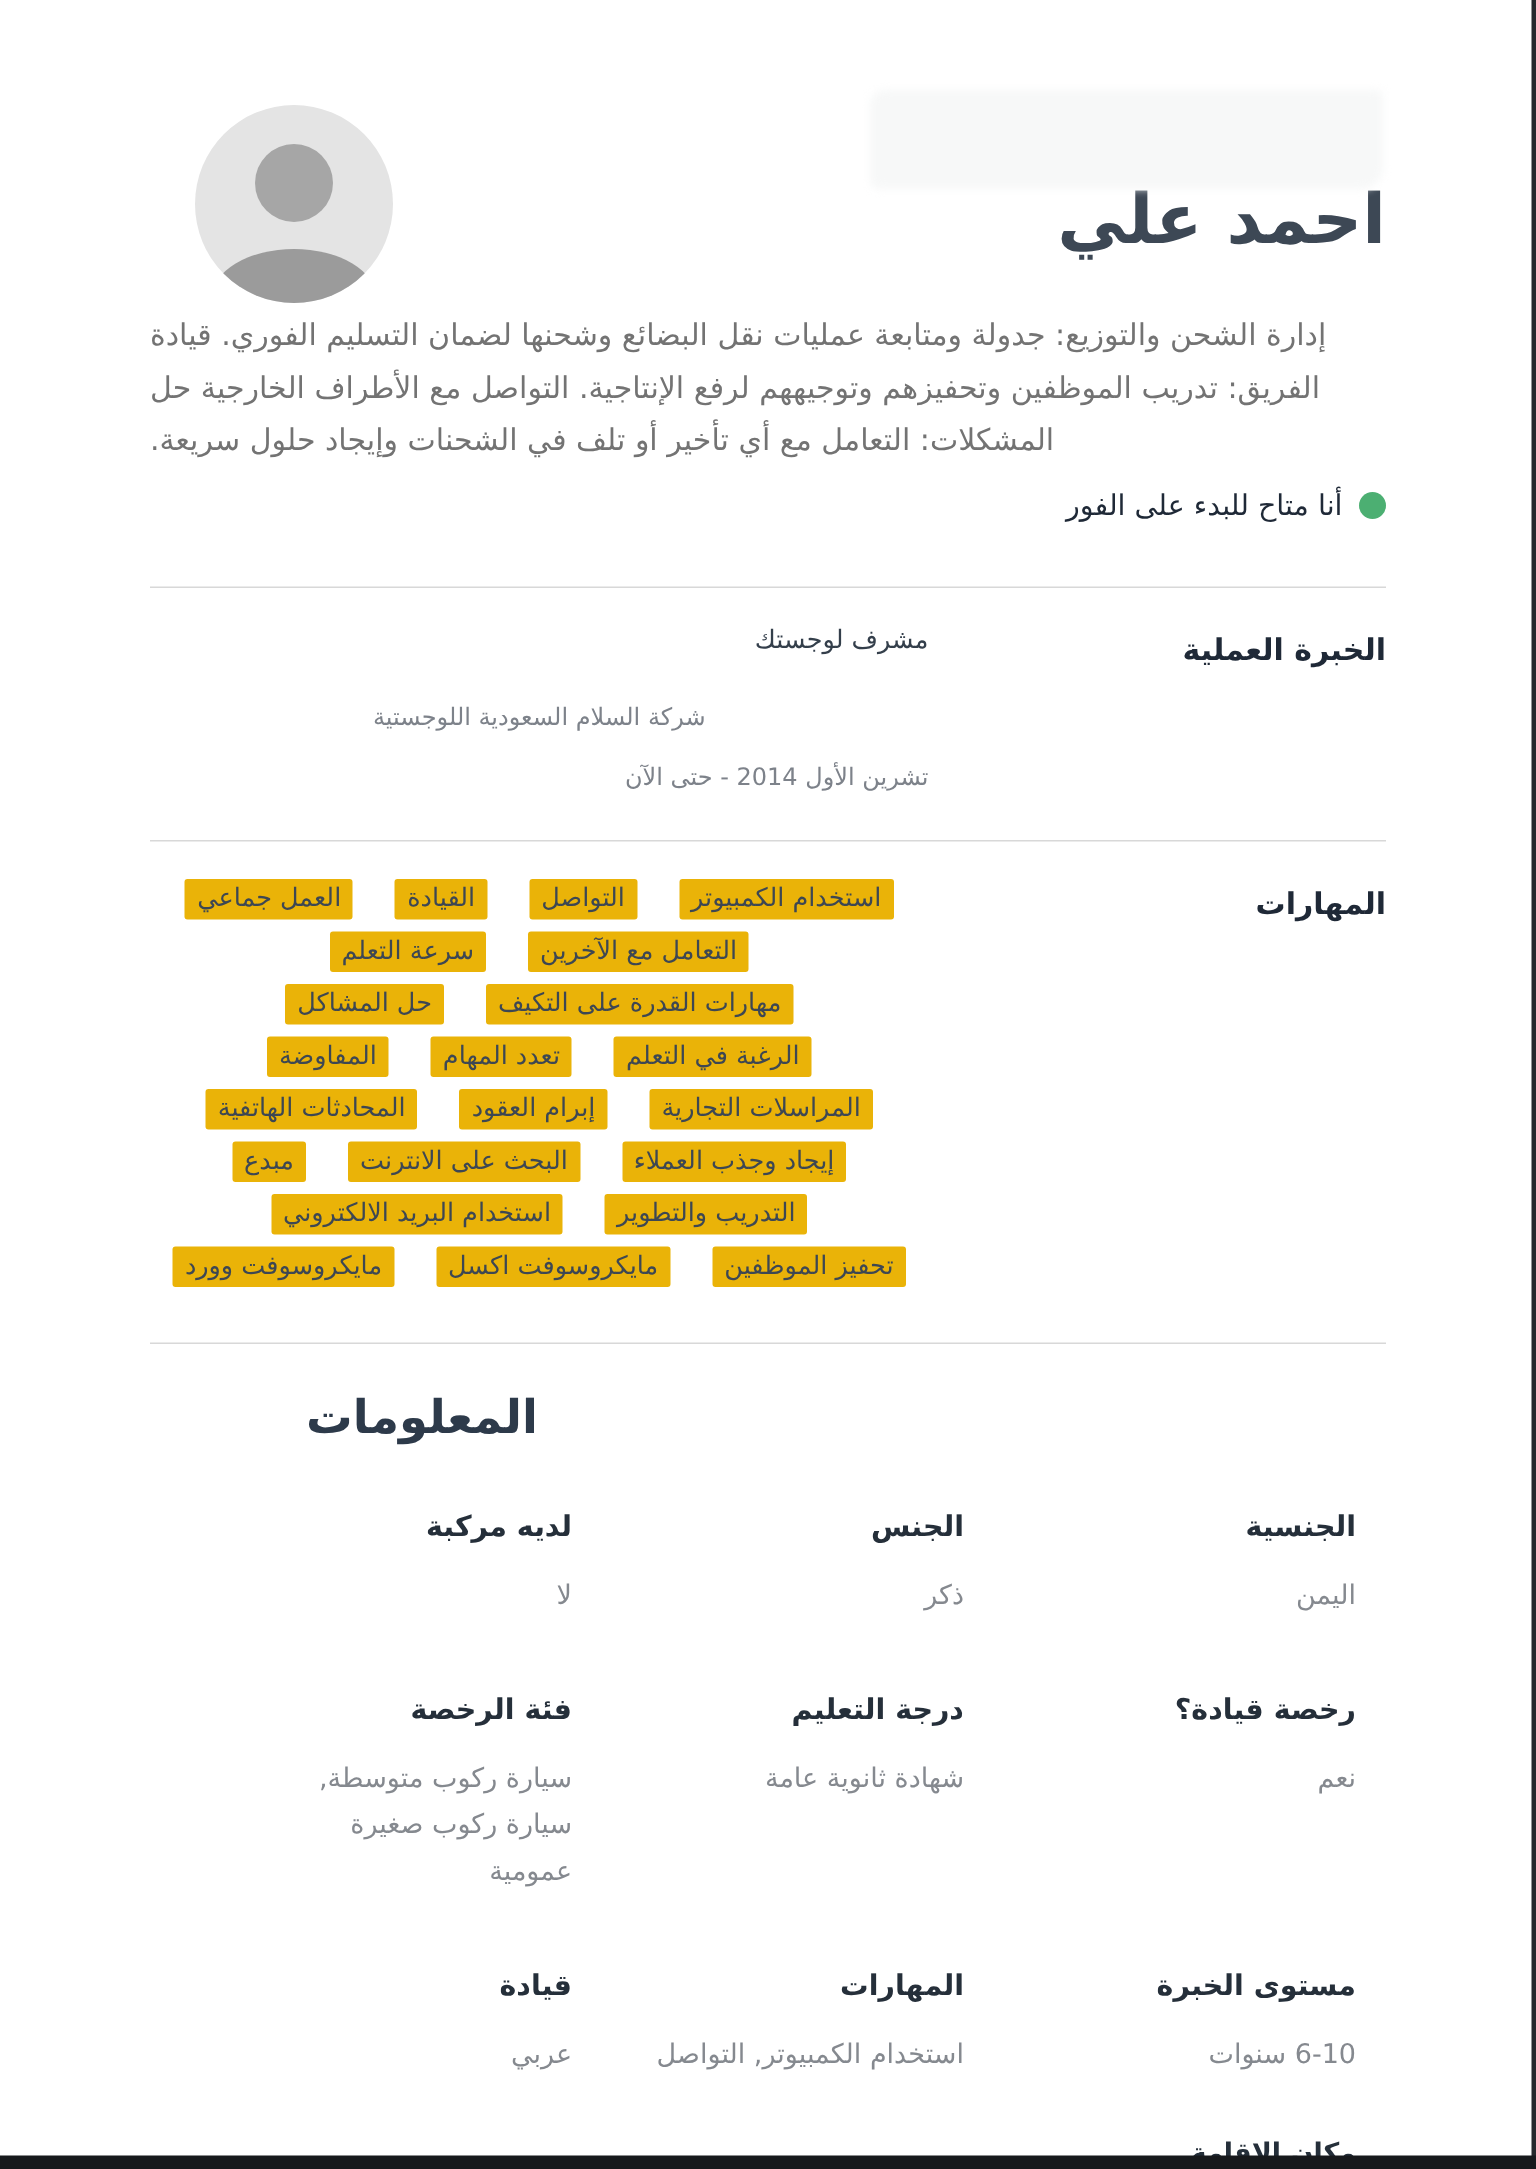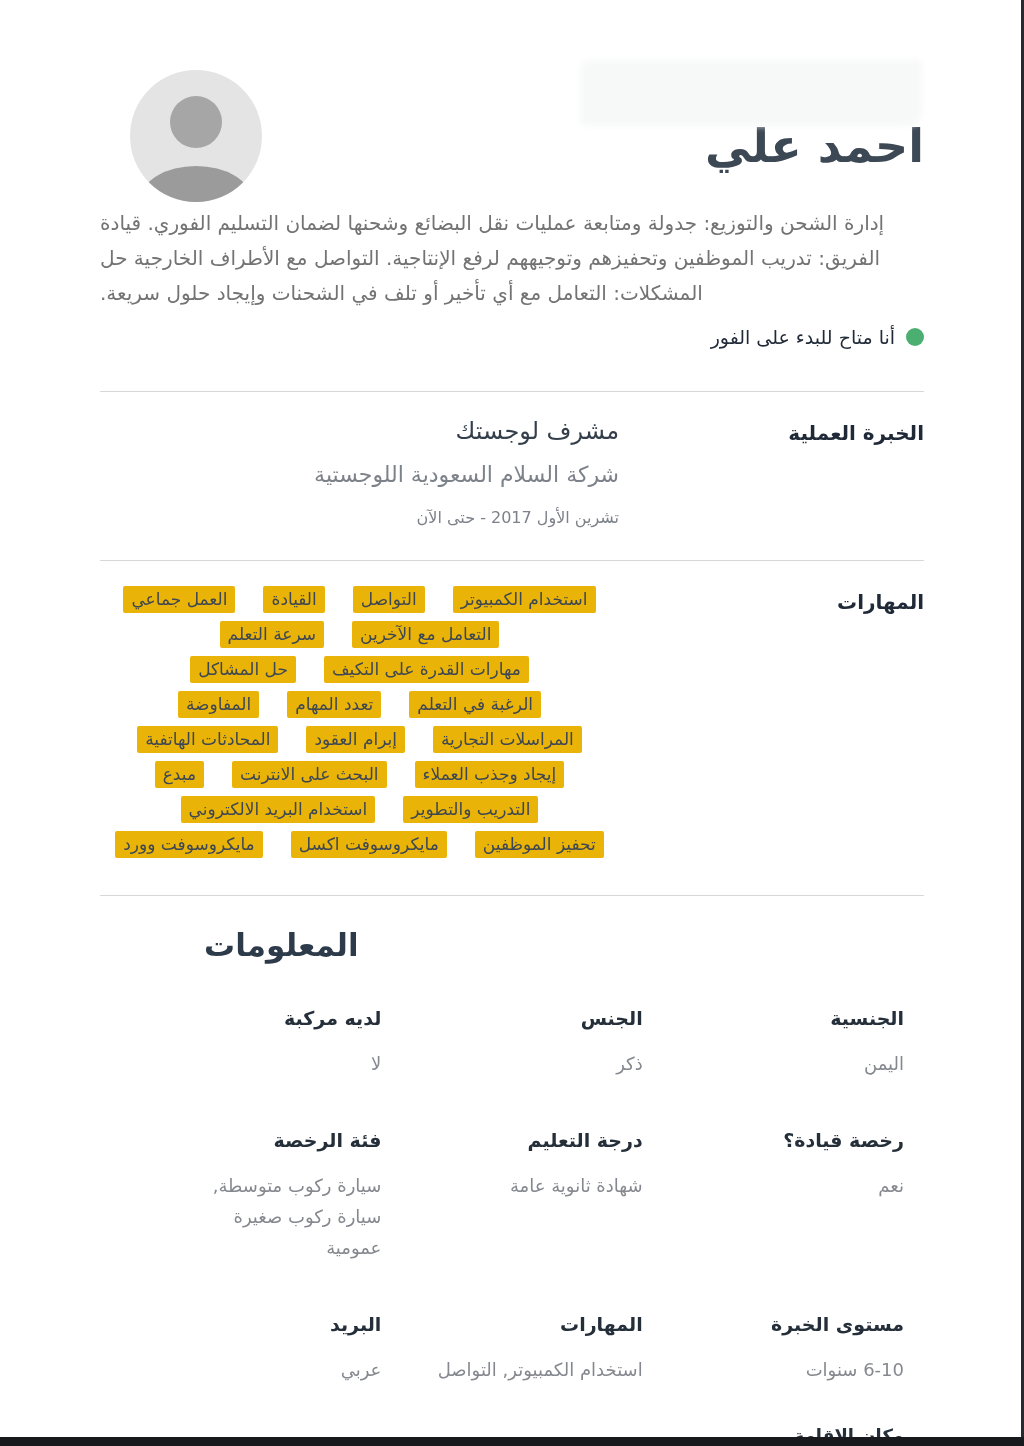--- a/index.html
+++ b/index.html
@@ -64,22 +64,22 @@
   .divider.d1 { margin-top: 43px; }
 
   .section { display: flex; padding: 25px 0 33px; }
   .section-label {
     width: 305px; flex: 0 0 305px;
     font-size: 20px; font-weight: bold; color: #1f2937;
     padding-top: 4px; text-align: right;
   }
   .section-content { flex: 1; text-align: right; }
 
-  .job-title { font-size: 24px; font-weight: 500; color: #343f4b; }
-  .company { margin-top: 17px; font-size: 22px; color: #7d828a; }
+  .job-title { font-size: 17px; font-weight: 500; color: #343f4b; }
+  .company { margin-top: 31px; font-size: 16px; color: #7d828a; text-align: center; }
   .period { margin-top: 21px; font-size: 16px; color: #7d828a; }
 
   .skills-wrap { text-align: center; margin-top: -4px; }
   .tag {
     display: inline-block;
     background: #eab308; color: #3d4753;
     font-size: 17px; line-height: 27px;
     padding: 0 8px; margin: 4px 14px;
     border-radius: 2px;
   }
@@ -124,21 +124,21 @@
     <span>أنا متاح للبدء على الفور</span>
   </div>
 
   <hr class="divider d1">
 
   <div class="section">
     <div class="section-label">الخبرة العملية</div>
     <div class="section-content">
       <div class="job-title">مشرف لوجستك</div>
       <div class="company">شركة السلام السعودية اللوجستية</div>
-      <div class="period">تشرين الأول 2017 - حتى الآن</div>
+      <div class="period">تشرين الأول 2014 - حتى الآن</div>
     </div>
   </div>
 
   <hr class="divider">
 
   <div class="section">
     <div class="section-label">المهارات</div>
     <div class="section-content skills-wrap" id="skills-tags"><span class="tag">استخدام الكمبيوتر</span><span class="tag">التواصل</span><span class="tag">القيادة</span><span class="tag">العمل جماعي</span><span class="tag">التعامل مع الآخرين</span><span class="tag">سرعة التعلم</span><span class="tag">مهارات القدرة على التكيف</span><span class="tag">حل المشاكل</span><span class="tag">الرغبة في التعلم</span><span class="tag">تعدد المهام</span><span class="tag">المفاوضة</span><span class="tag">المراسلات التجارية</span><span class="tag">إبرام العقود</span><span class="tag">المحادثات الهاتفية</span><span class="tag">إيجاد وجذب العملاء</span><span class="tag">البحث على الانترنت</span><span class="tag">مبدع</span><span class="tag">التدريب والتطوير</span><span class="tag">استخدام البريد الالكتروني</span><span class="tag">تحفيز الموظفين</span><span class="tag">مايكروسوفت اكسل</span><span class="tag">مايكروسوفت وورد</span></div>
   </div>
 
@@ -173,21 +173,21 @@
     </div>
     <div class="cell">
       <div class="label">مستوى الخبرة</div>
       <div class="value">6-10 سنوات</div>
     </div>
     <div class="cell">
       <div class="label">المهارات</div>
       <div class="value">استخدام الكمبيوتر, التواصل</div>
     </div>
     <div class="cell">
-      <div class="label">البريد</div>
+      <div class="label">قيادة</div>
       <div class="value">عربي</div>
     </div>
   </div>
 
   <div class="residence">
     <div class="label">مكان الإقامة</div>
 
   </div>
 
 </div>

